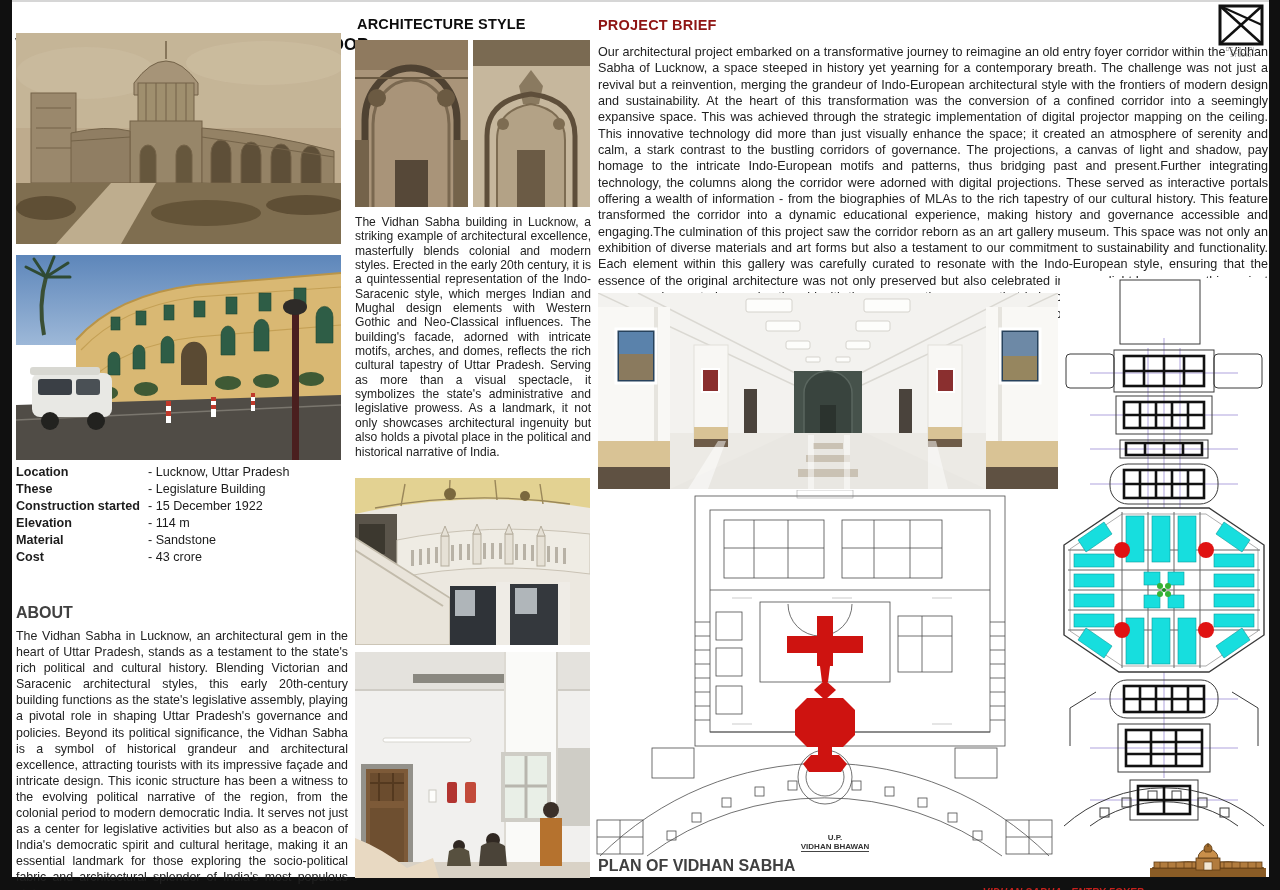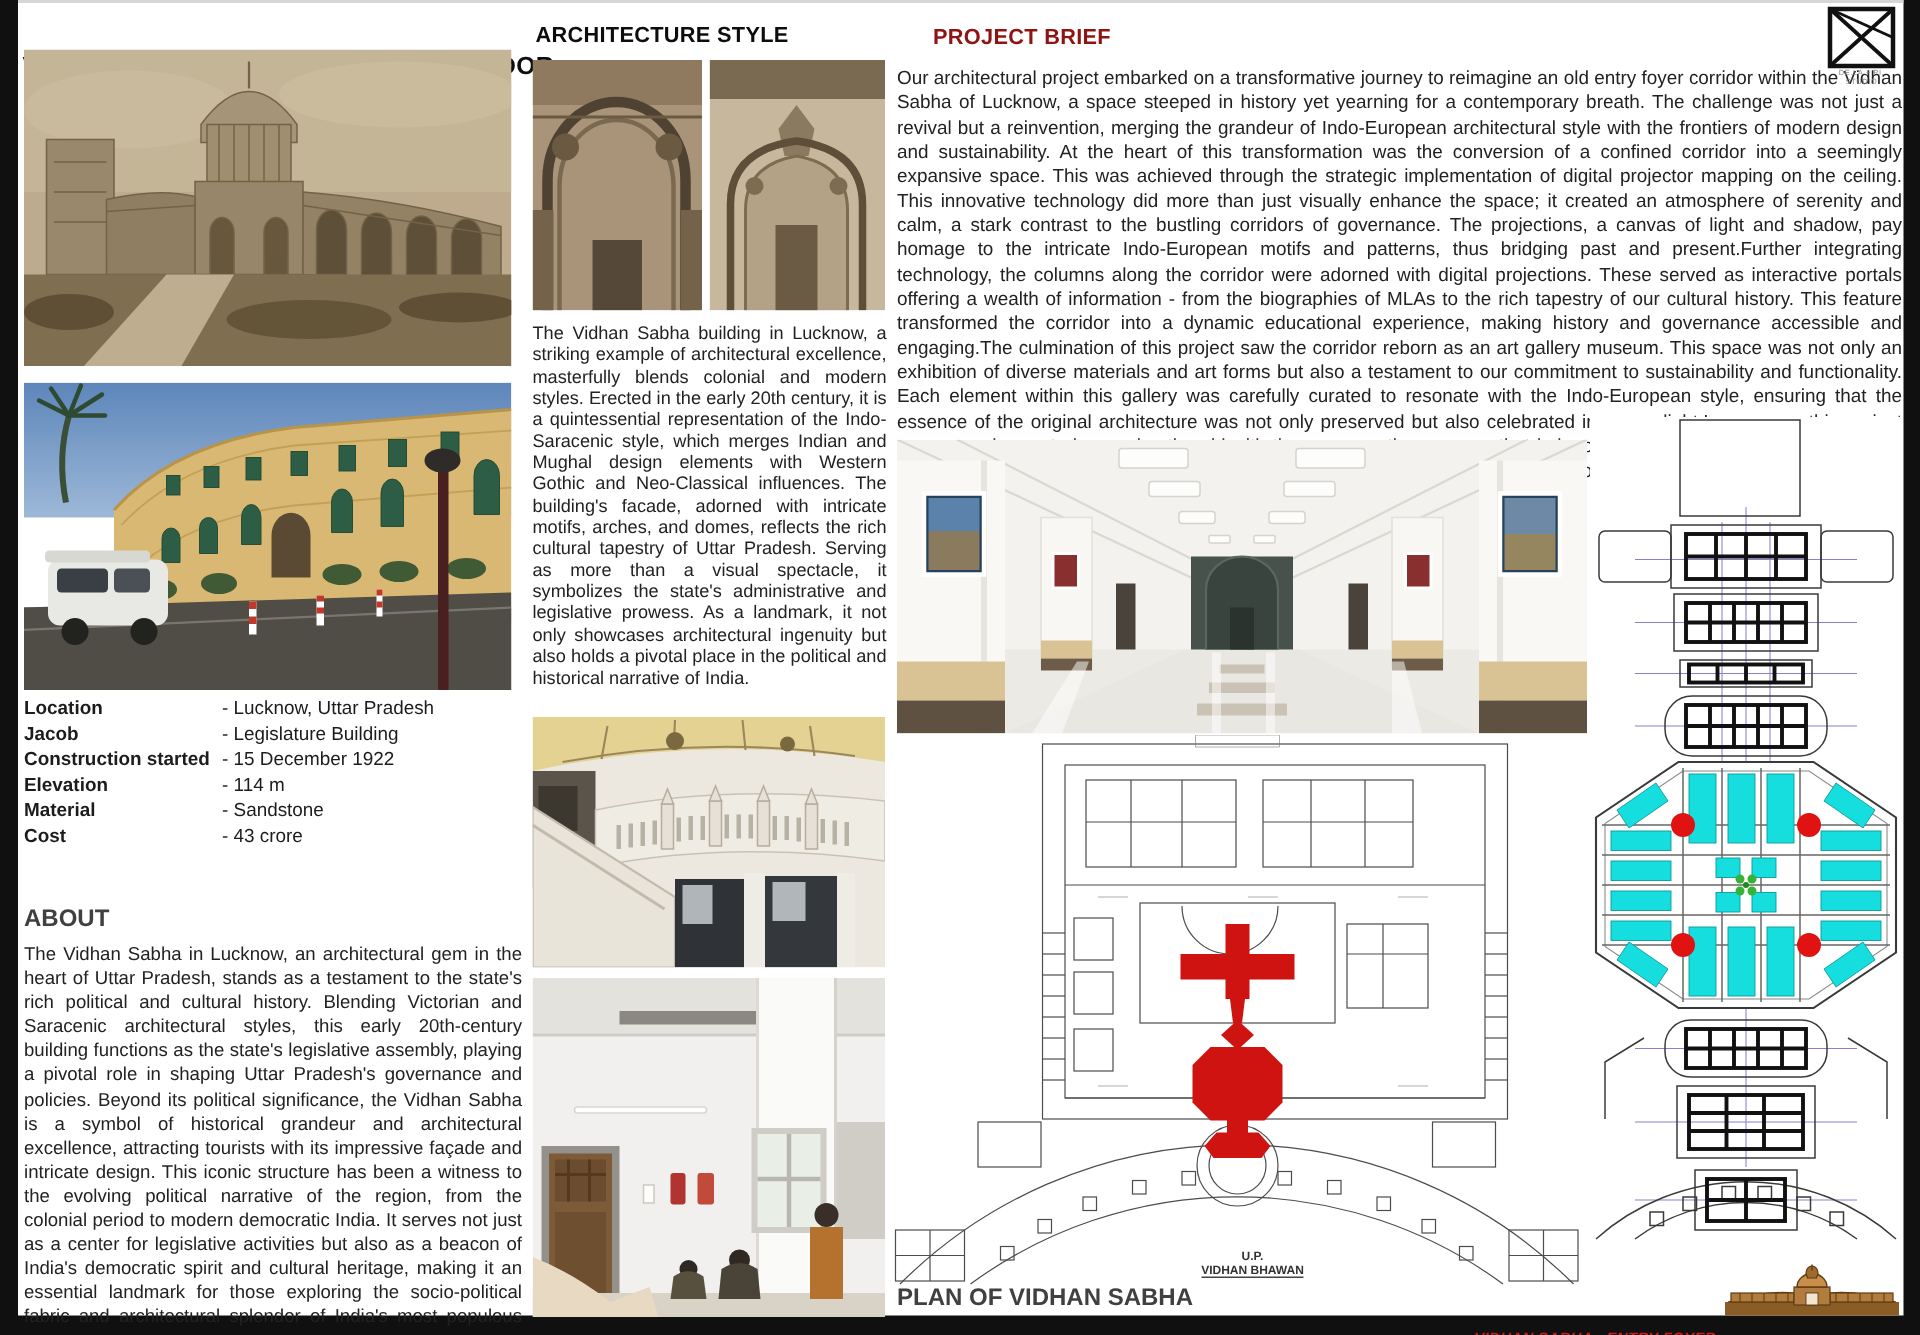--- a/index.html
+++ b/index.html
@@ -147,21 +147,21 @@
   </g>
 </svg>
 </div>
 
 <div class="abs" style="left:16px;top:463px;width:332px;">
   <div class="detail-row">
       <span class="lab">Location</span>
       <span class="val">- Lucknow, Uttar Pradesh</span>
     </div>
   <div class="detail-row">
-      <span class="lab">Jacob</span>
+      <span class="lab">These</span>
       <span class="val">- Legislature Building</span>
     </div>
   <div class="detail-row">
       <span class="lab">Construction started</span>
       <span class="val">- 15 December 1922</span>
     </div>
   <div class="detail-row">
       <span class="lab">Elevation</span>
       <span class="val">- 114 m</span>
     </div>
@@ -301,21 +301,21 @@
     <path d="M185,166 h22 v48 h-22 Z" fill="#b5722e"></path>
     <circle cx="138" cy="188" r="7" fill="#302822"></circle>
     <path d="M126,194 q12,-8 24,0 l2,20 h-28 Z" fill="#4a4338"></path>
     <circle cx="104" cy="194" r="6" fill="#302822"></circle>
     <path d="M94,199 q10,-7 20,0 l2,15 h-24 Z" fill="#57503f"></path>
   </g>
   <path d="M0,226 L0,186 Q26,196 52,216 L78,206 L84,226 Z" fill="#e8d9c2"></path>
 </svg>
 </div>
 
-<div class="abs h-brief" style="left:598px;top:17px;margin-left:24px;">PROJECT BRIEF</div>
+<div class="abs h-brief" style="left:598px;top:17px;">PROJECT BRIEF</div>
 <div class="abs body-txt brief-txt" style="left:598px;top:44px;">Our architectural project embarked on a transformative journey to reimagine an old entry foyer corridor within the Vidhan Sabha of Lucknow, a space steeped in history yet yearning for a contemporary breath. The challenge was not just a revival but a reinvention, merging the grandeur of Indo-European architectural style with the frontiers of modern design and sustainability. At the heart of this transformation was the conversion of a confined corridor into a seemingly expansive space. This was achieved through the strategic implementation of digital projector mapping on the ceiling. This innovative technology did more than just visually enhance the space; it created an atmosphere of serenity and calm, a stark contrast to the bustling corridors of governance. The projections, a canvas of light and shadow, pay homage to the intricate Indo-European motifs and patterns, thus bridging past and present.Further integrating technology, the columns along the corridor were adorned with digital projections. These served as interactive portals offering a wealth of information - from the biographies of MLAs to the rich tapestry of our cultural history. This feature transformed the corridor into a dynamic educational experience, making history and governance accessible and engaging.The culmination of this project saw the corridor reborn as an art gallery museum. This space was not only an exhibition of diverse materials and art forms but also a testament to our commitment to sustainability and functionality. Each element within this gallery was carefully curated to resonate with the Indo-European style, ensuring that the essence of the original architecture was not only preserved but also celebrated in a new light.In essence, this project was an endeavor to harmonize the old with the new, creating a space that is innovative yet respectful, sustainable yet functional, and above all, a beacon of cultural and architectural fusion in the heart of Lucknow.</div>
 
 <div class="abs" style="left:1216px;top:4px;width:50px;">
   <svg width="46" height="42" viewBox="0 0 46 42" style="margin:0 auto;">
     <rect x="2" y="2" width="42" height="38" fill="#ffffff" stroke="#111" stroke-width="3"></rect>
     <line x1="2" y1="2" x2="44" y2="40" stroke="#111" stroke-width="2.5"></line>
     <line x1="44" y1="2" x2="2" y2="40" stroke="#111" stroke-width="2.5"></line>
     <line x1="2" y1="2" x2="44" y2="21" stroke="#111" stroke-width="2"></line>
   </svg>
   <div class="logo-cap">DE.LA + PI. STUDIO</div>

